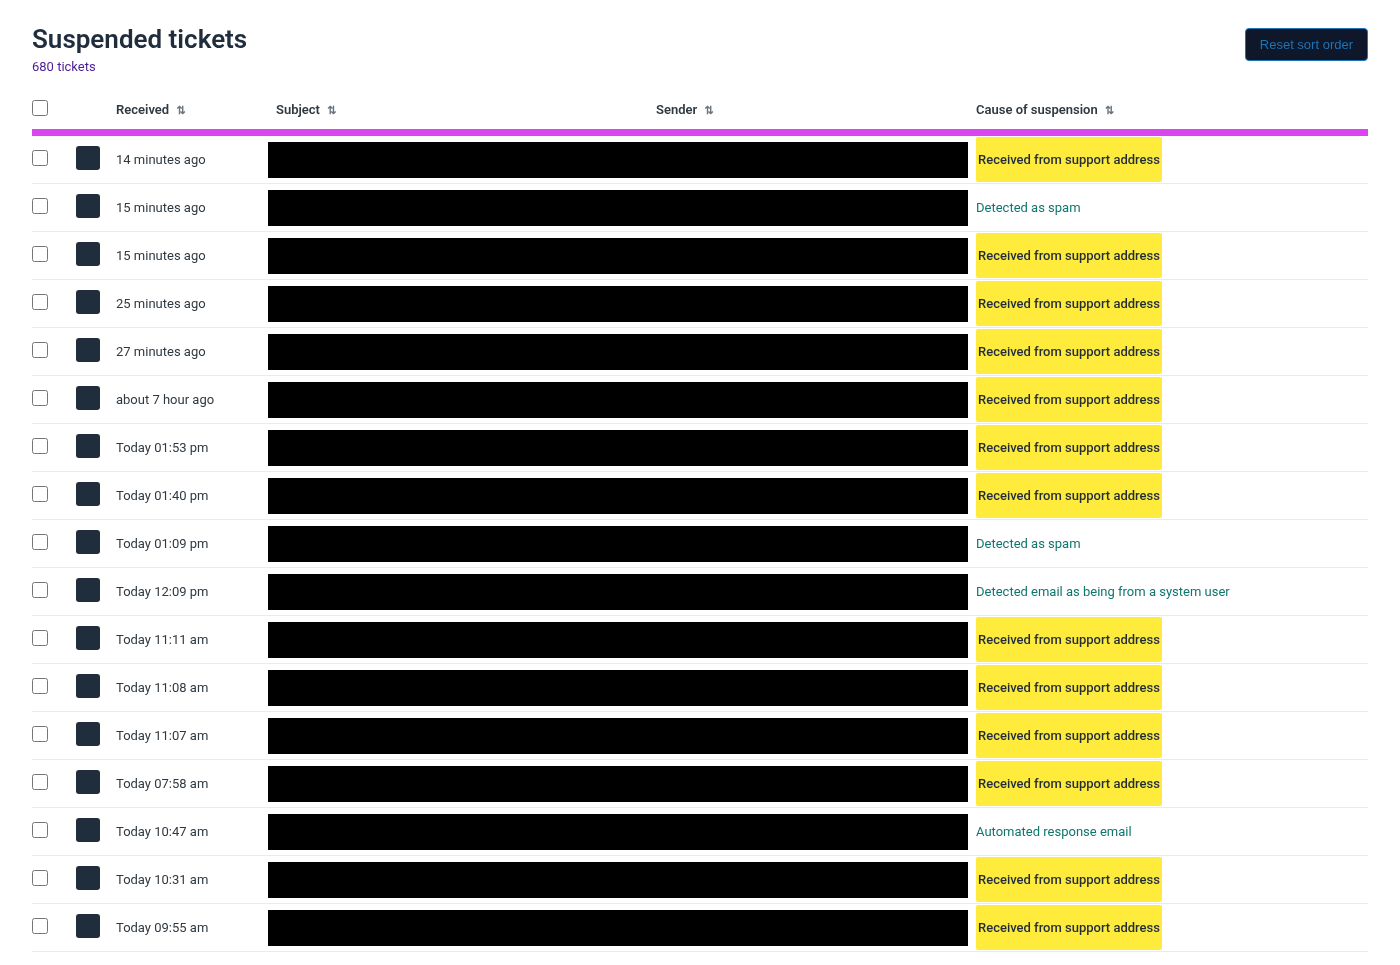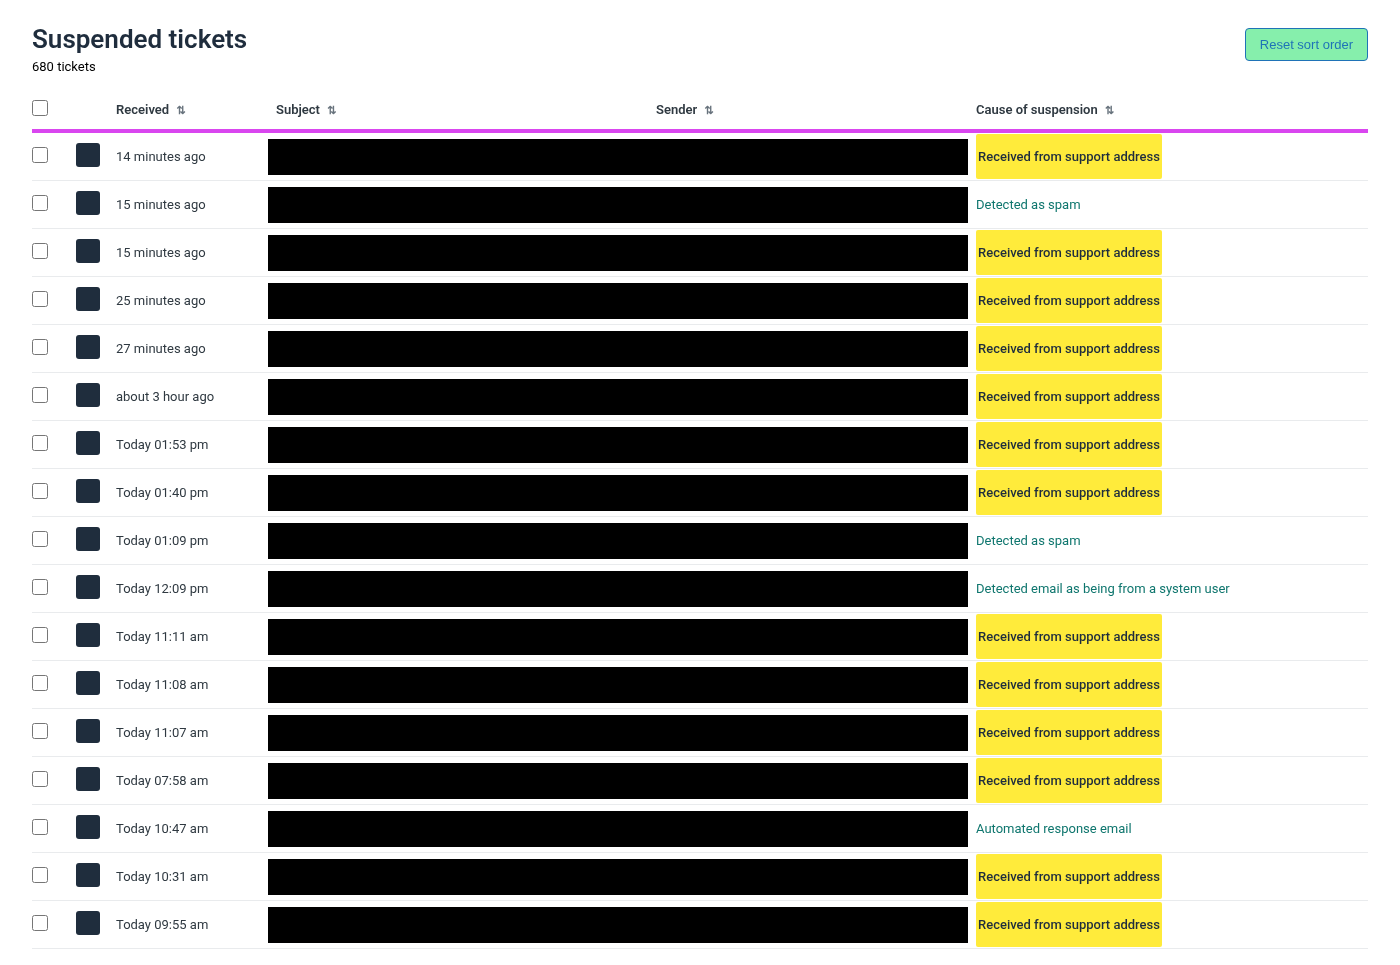--- a/index.html
+++ b/index.html
@@ -29,47 +29,47 @@
     .page-title {
       font-size: 26px;
       font-weight: 600;
       color: #1f2d3d;
       line-height: 1.2;
       text-align: center;
     }
 
     .ticket-count {
       font-size: 13px;
-      color: #000000;
+      color: #4c1d95;
       margin-top: 4px;
     }
 
     .reset-btn {
       border: 1px solid #1f73b7;
-      background: #86efac;
+      background: #0f172a;
       color: #1f73b7;
       padding: 8px 14px;
       border-radius: 4px;
       cursor: pointer;
       font-size: 13px;
       white-space: nowrap;
       margin-top: 4px;
     }
 
     .table-container {
       padding: 0 32px;
     }
 
     table {
       width: 100%;
       border-collapse: collapse;
     }
 
     thead tr {
-      border-bottom: 4px solid #d946ef;
+      border-bottom: 7px solid #d946ef;
     }
 
     thead th {
       padding: 10px 8px;
       text-align: left;
       font-weight: 600;
       font-size: 13px;
       color: #2f3941;
       white-space: nowrap;
     }
@@ -263,21 +263,21 @@
             <span class="black-block"></span>
           </td>
           <td class="col-sender-td">
             <span class="black-block"></span>
           </td>
           <td><span class="cause-highlight">Received from support address</span></td>
         </tr>
         <tr>
           <td class="col-check"><input type="checkbox" class="row-checkbox" style=""></td>
           <td class="col-icon"><span class="avatar-square"></span></td>
-          <td>about 3 hour ago</td>
+          <td>about 7 hour ago</td>
           <td class="col-subject-td">
             <span class="black-block"></span>
           </td>
           <td class="col-sender-td">
             <span class="black-block"></span>
           </td>
           <td><span class="cause-highlight">Received from support address</span></td>
         </tr>
         <tr>
           <td class="col-check"><input type="checkbox" class="row-checkbox" style=""></td>

